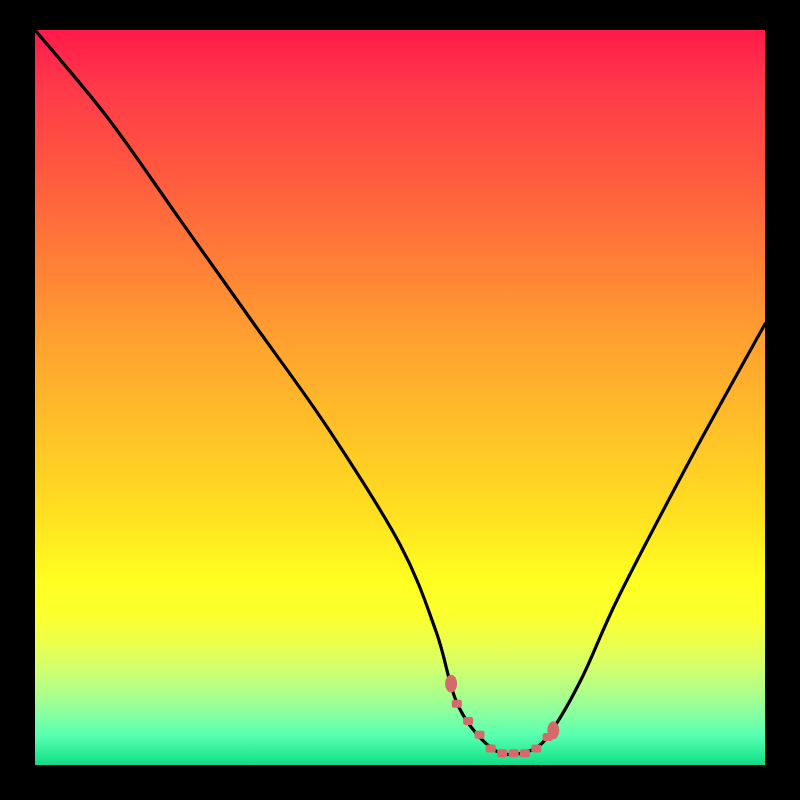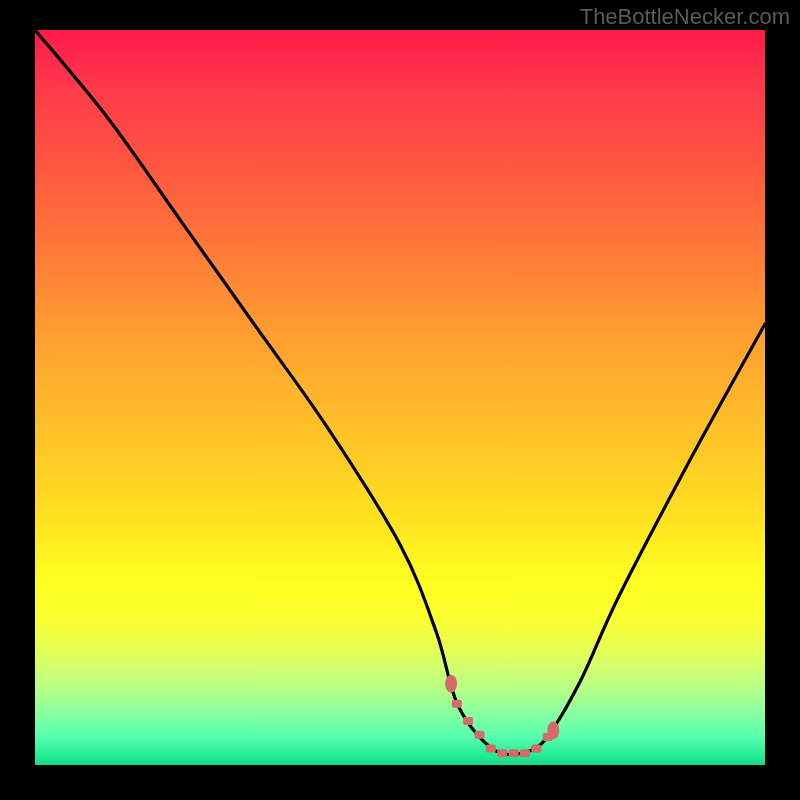--- a/index.html
+++ b/index.html
@@ -66,21 +66,20 @@
     top: 0;
     width: 730px;
     height: 735px;
     z-index: 2;
   }
 </style>
 </head>
 <body>
 
 <div class="container">
-  <div class="watermark">TheBottleNecker.com</div>
   <div class="plot-area">
     <div class="gradient-bg"></div>
     <svg class="curve" viewBox="0 0 730 735" preserveAspectRatio="none">
       <g>
         <path id="curve-path" fill="none" stroke="#000" stroke-width="3.2" stroke-linecap="round" d="M0.0 0.0 C12.2 14.7, 48.7 56.4, 73.0 88.2 C97.3 120.1, 121.7 156.8, 146.0 191.1 C170.3 225.4, 194.7 259.7, 219.0 294.0 C243.3 328.3, 267.7 360.1, 292.0 396.9 C316.3 433.6, 346.8 480.2, 365.0 514.5 C383.3 548.8, 391.8 575.8, 401.5 602.7 C411.2 629.7, 413.7 656.6, 423.4 676.2 C433.1 695.8, 447.7 712.9, 459.9 720.3 C472.1 727.6, 486.7 724.0, 496.4 720.3 C506.1 716.6, 509.8 710.5, 518.3 698.3 C526.8 686.0, 536.5 668.8, 547.5 646.8 C558.5 624.8, 565.8 602.7, 584.0 566.0 C602.3 529.2, 632.7 471.6, 657.0 426.3 C681.3 381.0, 717.8 316.1, 730.0 294.0"></path>
       </g>
       <g id="marker-group">
           <ellipse cx="416.1" cy="653.7" rx="6" ry="9" fill="#d46a6a"></ellipse>
           <ellipse cx="518.3" cy="700.3" rx="6" ry="9" fill="#d46a6a"></ellipse>
           <rect x="416.8" y="669.8" width="10" height="8" rx="2" fill="#d46a6a"></rect>

